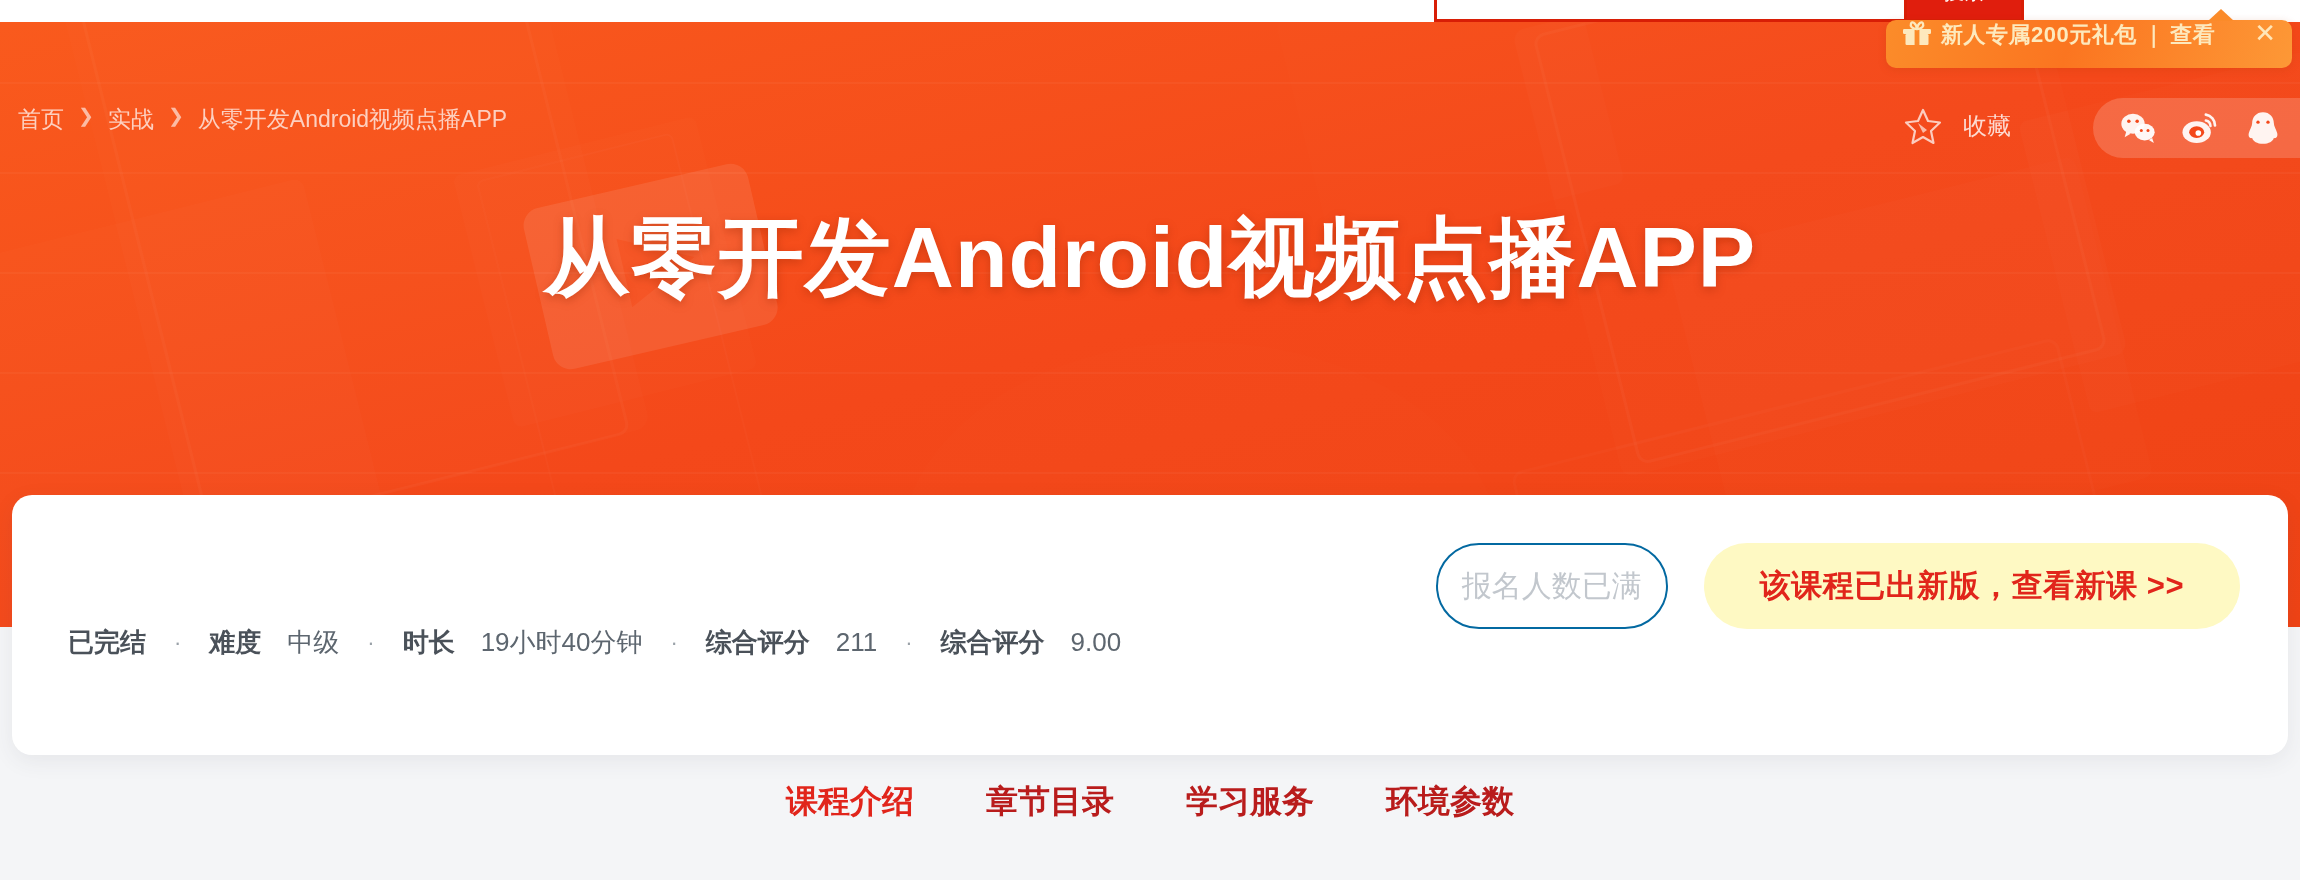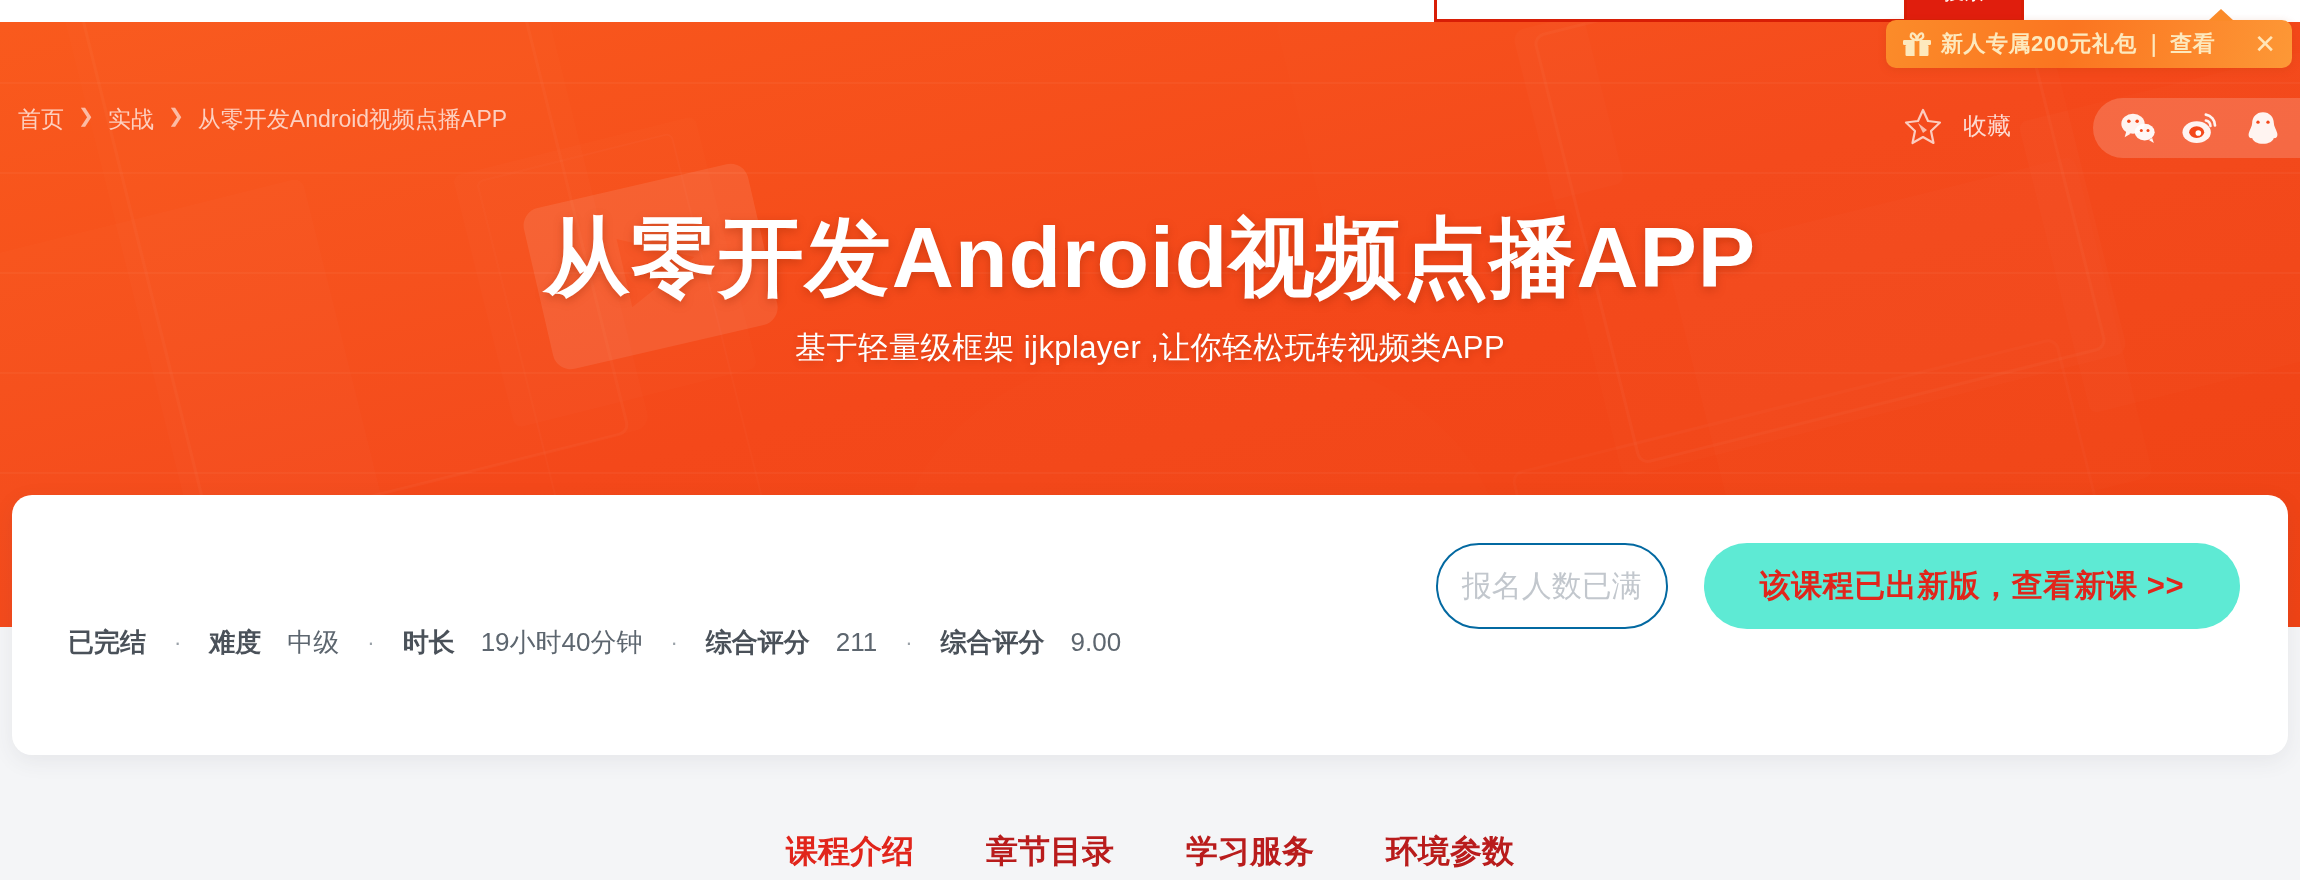--- a/index.html
+++ b/index.html
@@ -63,21 +63,21 @@
   
   .gift-banner {
     position: absolute;
     top: 20px;
     left: 1886px;
     width: 406px;
     height: 48px;
     border-radius: 10px;
     background: linear-gradient(105deg, #fb8c2a 0%, #fb7520 45%, #fd9836 100%);
     display: flex;
-    align-items: center;
+    align-items: flex-start;
     padding: 0 16px;
     z-index: 60;
     box-shadow: 0 2px 8px rgba(180, 60, 0, .20);
   }
   .gift-banner::before {
     content: "";
     position: absolute;
     top: -11px;
     right: 58px;
     width: 0; height: 0;
@@ -244,38 +244,38 @@
     font-size: 30px;
     font-weight: normal;
     cursor: not-allowed;
     font-family: "Liberation Sans", sans-serif;
   }
   .btn-newver {
     height: 86px;
     padding: 0 56px;
     border-radius: 43px;
     border: none;
-    background: #5eead4;
+    background: #fef9c3;
     color: #e1251b;
     font-size: 31px;
     font-weight: bold;
     cursor: pointer;
     white-space: nowrap;
     font-family: "Liberation Sans", sans-serif;
     letter-spacing: .5px;
   }
 
   
   .tabs {
     position: absolute;
     top: 780px; left: 0;
     width: 2300px;
     height: 100px;
     display: flex;
-    align-items: flex-end;
+    align-items: flex-start;
     justify-content: center;
     gap: 72px;
     z-index: 10;
   }
   .tab {
     font-size: 32px;
     color: #b91c1c;
     font-weight: bold;
     cursor: pointer;
     white-space: nowrap;
@@ -366,21 +366,20 @@
         <path d="M31 15 a7 7 0 0 1 5.6 6.6" fill="none" stroke="#ffffff" stroke-width="3" stroke-linecap="round" opacity=".93"></path>
       </svg>
       <svg class="social-ico" viewBox="0 0 48 48">
         <path d="M24 5 c-8 0-13 6-13 13 0 4-3 8-4 12-1 4 1 7 4 6 1 4 6 7 13 7 s12-3 13-7 c3 1 5-2 4-6 -1-4-4-8-4-12 0-7-5-13-13-13 Z" fill="#ffffff" opacity=".93"></path>
         <circle cx="18" cy="17" r="2" fill="#f4481a"></circle>
         <circle cx="30" cy="17" r="2" fill="#f4481a"></circle>
       </svg>
     </div>
 
     <div class="hero-title">从零开发Android视频点播APP</div>
-    <div class="hero-sub">基于轻量级框架 ijkplayer ,让你轻松玩转视频类APP</div>
   </div>
 
   <div class="info-card">
 
     <div class="stats">
       <span class="stat-label">已完结</span>
       <span class="stat-dot">·</span>
       <span class="stat-label">难度</span>
       <span class="stat-value">中级</span>
       <span class="stat-dot">·</span>

